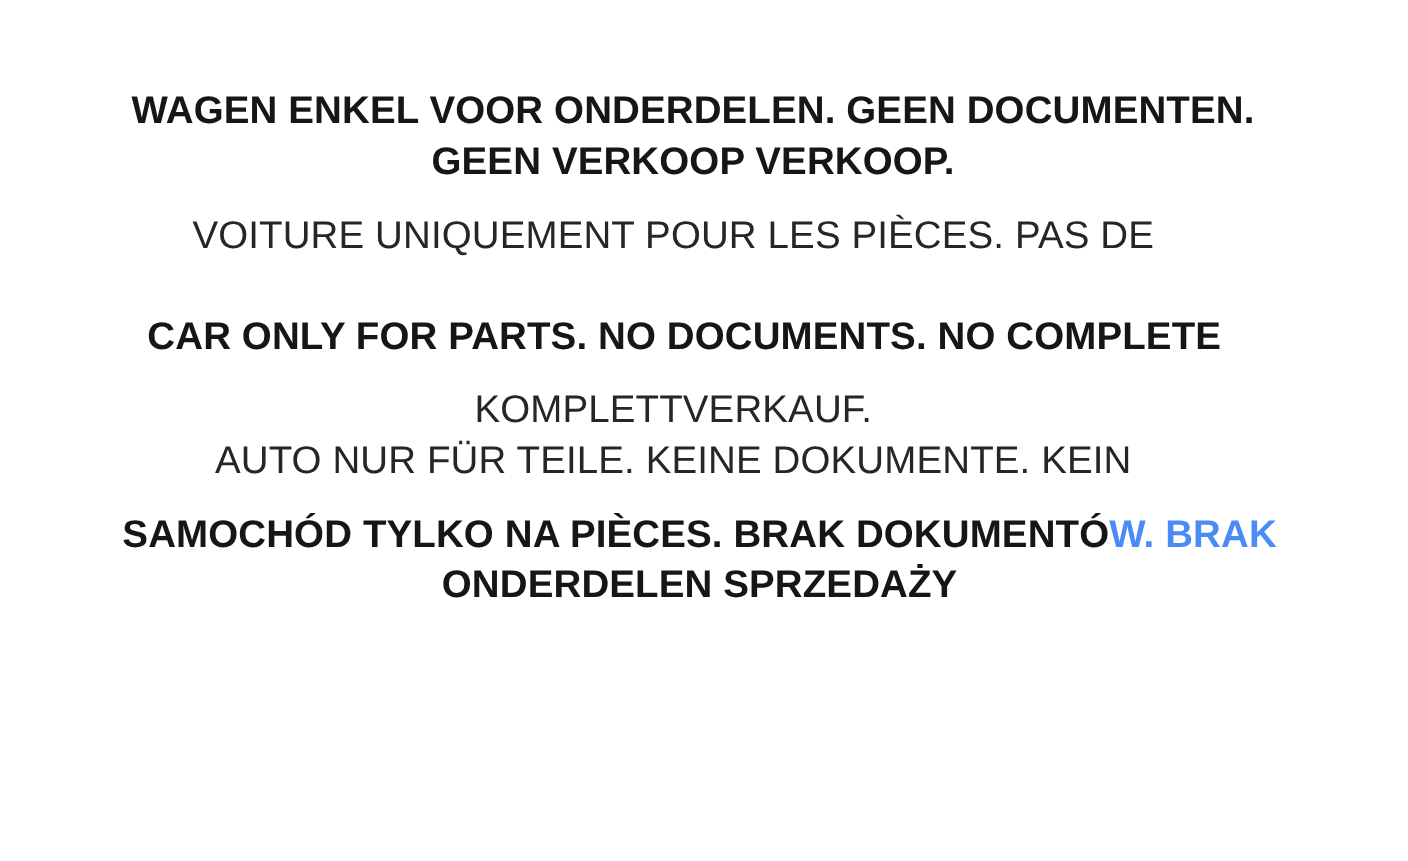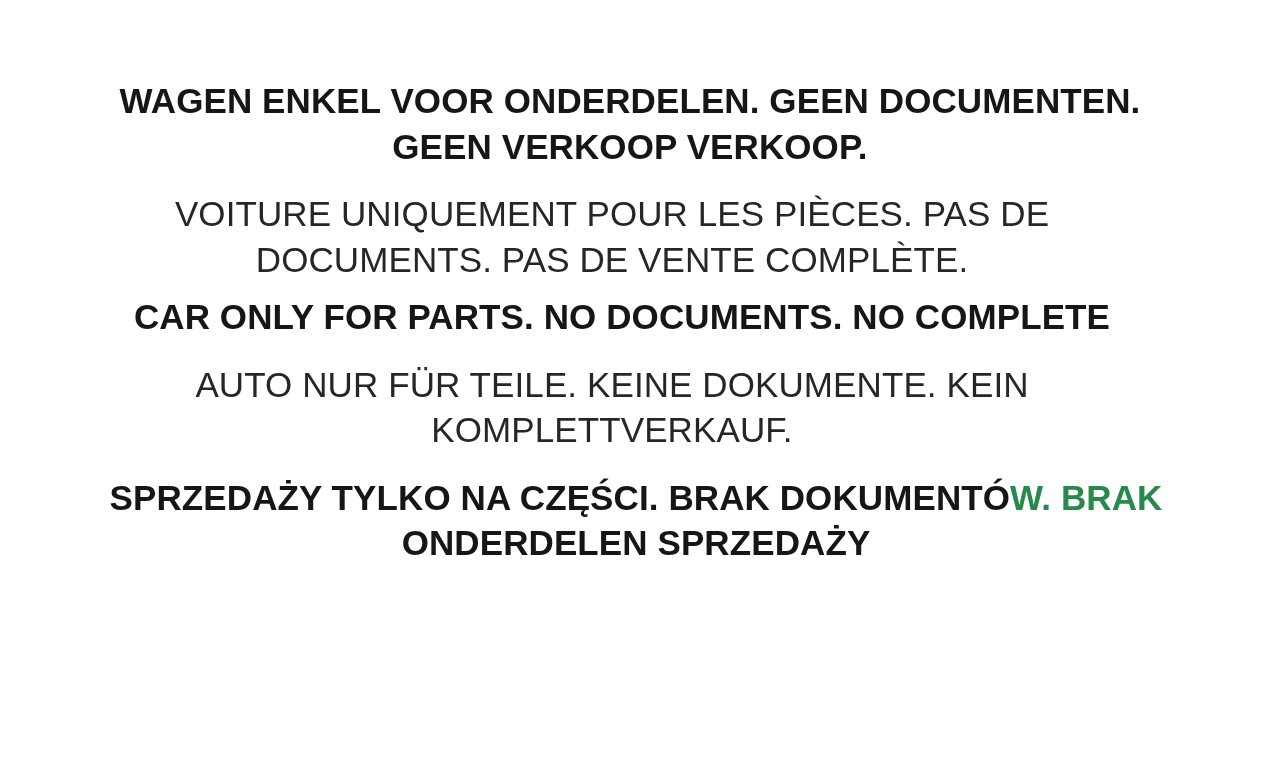--- a/index.html
+++ b/index.html
@@ -34,52 +34,51 @@
     font-weight: bold;
     font-size: 35px;
     color: #161616;
   }
   .notice-block.regular {
     font-weight: normal;
     font-size: 35px;
     color: #262626;
   }
   .b-nl  { margin: 0 0 22px 0; padding: 0 10px; }
-  .b-fr  { margin: 0 0 12px 0; padding: 0 28px; }
-  .b-en  { margin: 0 0 22px 0; padding: 0 18px; }
+  .b-fr  { margin: 0 0 36px 0; padding: 0 28px; }
+  .b-en  { margin: 10px 0 22px 0; padding: 0 18px; }
   .b-de  { margin: 0 0 22px 0; padding: 0 28px; }
   .b-pl  { margin: 0 0 0 0;   padding: 0 4px;  }
   .b-pl .line1 { white-space: nowrap; }
   .faded-tail {
-    color: #15803d;
+    color: #3b82f6;
     opacity: 0.92;
   }
 </style>
 </head>
 <body>
 
 <div class="page">
 
   <div class="notice-block bold b-nl">
     <div>WAGEN ENKEL VOOR ONDERDELEN. GEEN DOCUMENTEN.</div>
     <div>GEEN VERKOOP VERKOOP.</div>
   </div>
 
   <div class="notice-block regular b-fr">
     <div>VOITURE UNIQUEMENT POUR LES PIÈCES. PAS DE</div>
-    <div>DOCUMENTS. PAS DE VENTE COMPLÈTE.</div>
   </div>
 
   <div class="notice-block bold b-en">
     <div>CAR ONLY FOR PARTS. NO DOCUMENTS. NO COMPLETE</div>
   </div>
 
   <div class="notice-block regular b-de">
+    <div>KOMPLETTVERKAUF.</div>
     <div>AUTO NUR FÜR TEILE. KEINE DOKUMENTE. KEIN</div>
-    <div>KOMPLETTVERKAUF.</div>
   </div>
 
   <div class="notice-block bold b-pl">
-    <div class="line1"><span>SPRZEDAŻY TYLKO NA CZĘŚCI. BRAK DOKUMENTÓ</span><span class="faded-tail">W. BRAK</span></div>
+    <div class="line1"><span>SAMOCHÓD TYLKO NA PIÈCES. BRAK DOKUMENTÓ</span><span class="faded-tail">W. BRAK</span></div>
     <div>ONDERDELEN SPRZEDAŻY</div>
   </div>
 
 </div>
 
 </body></html>

